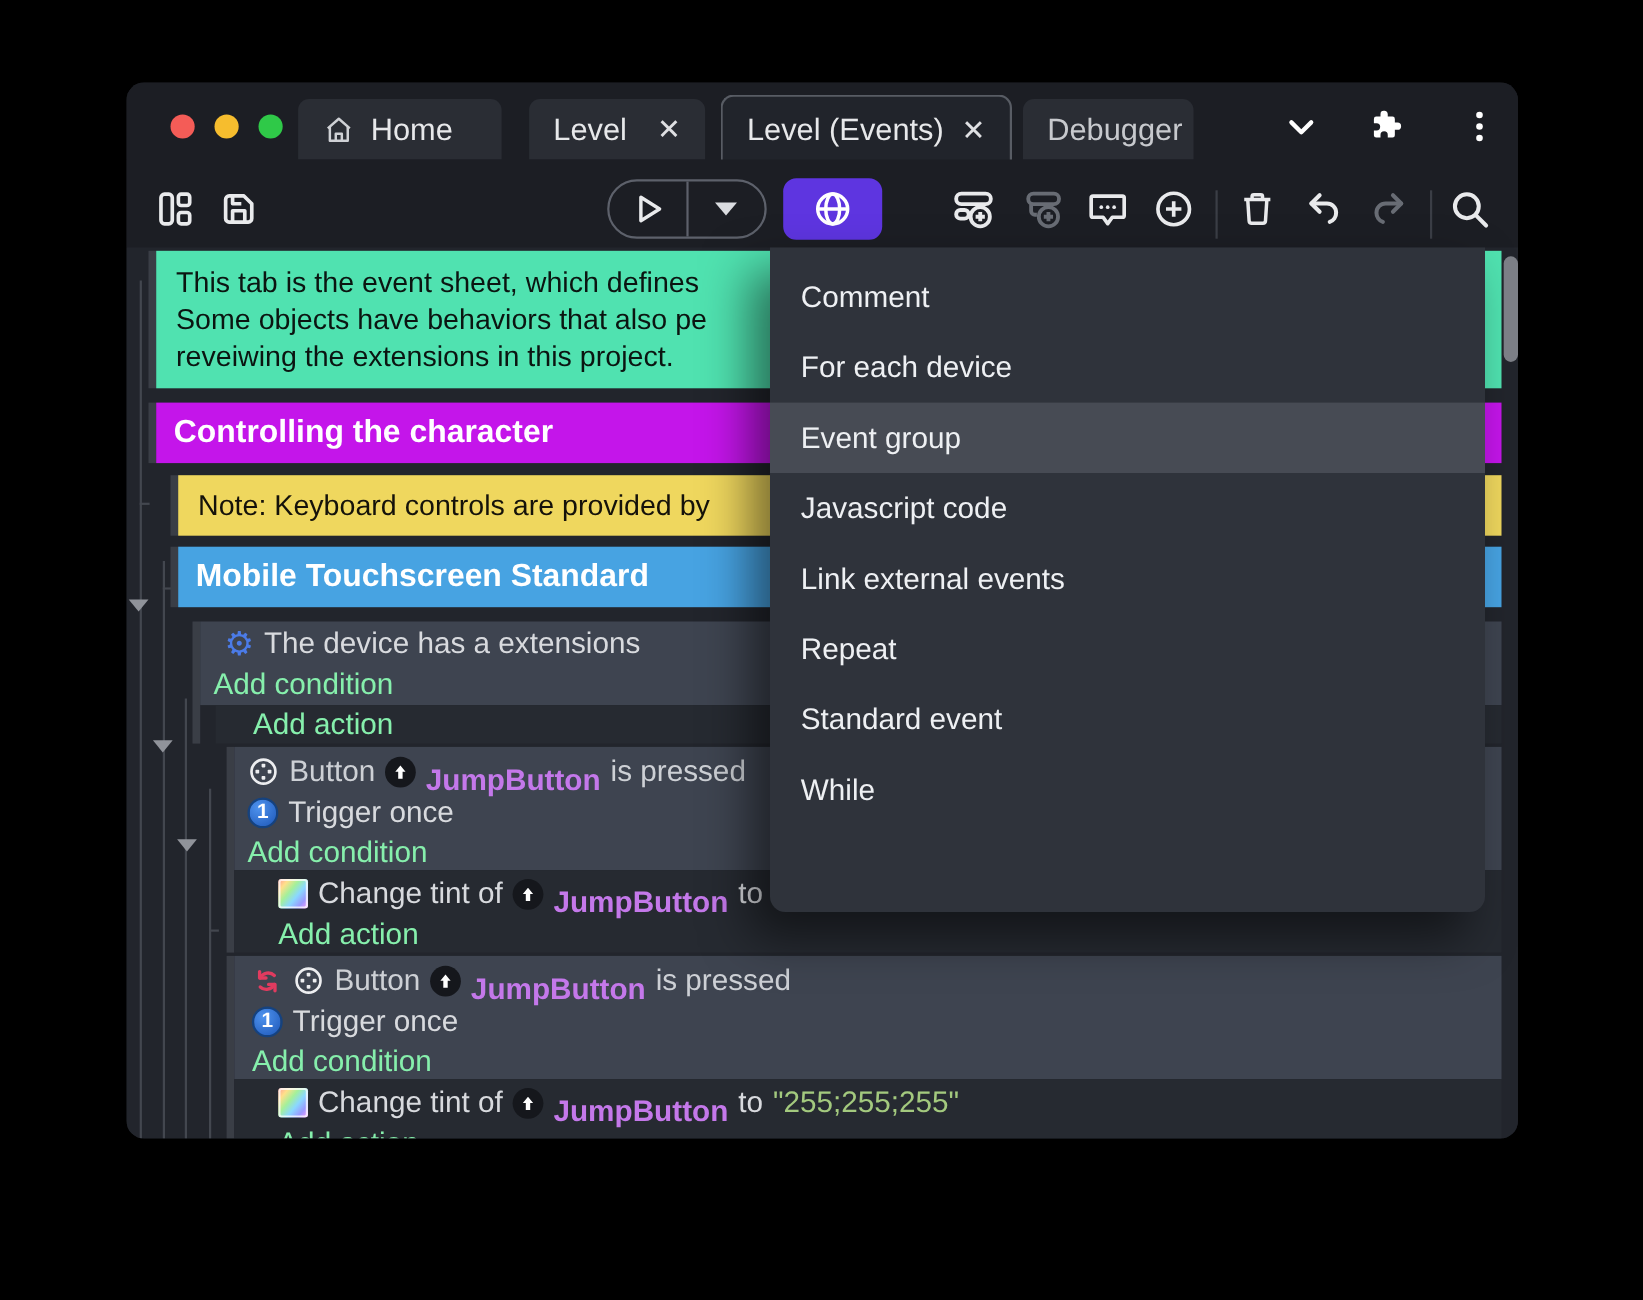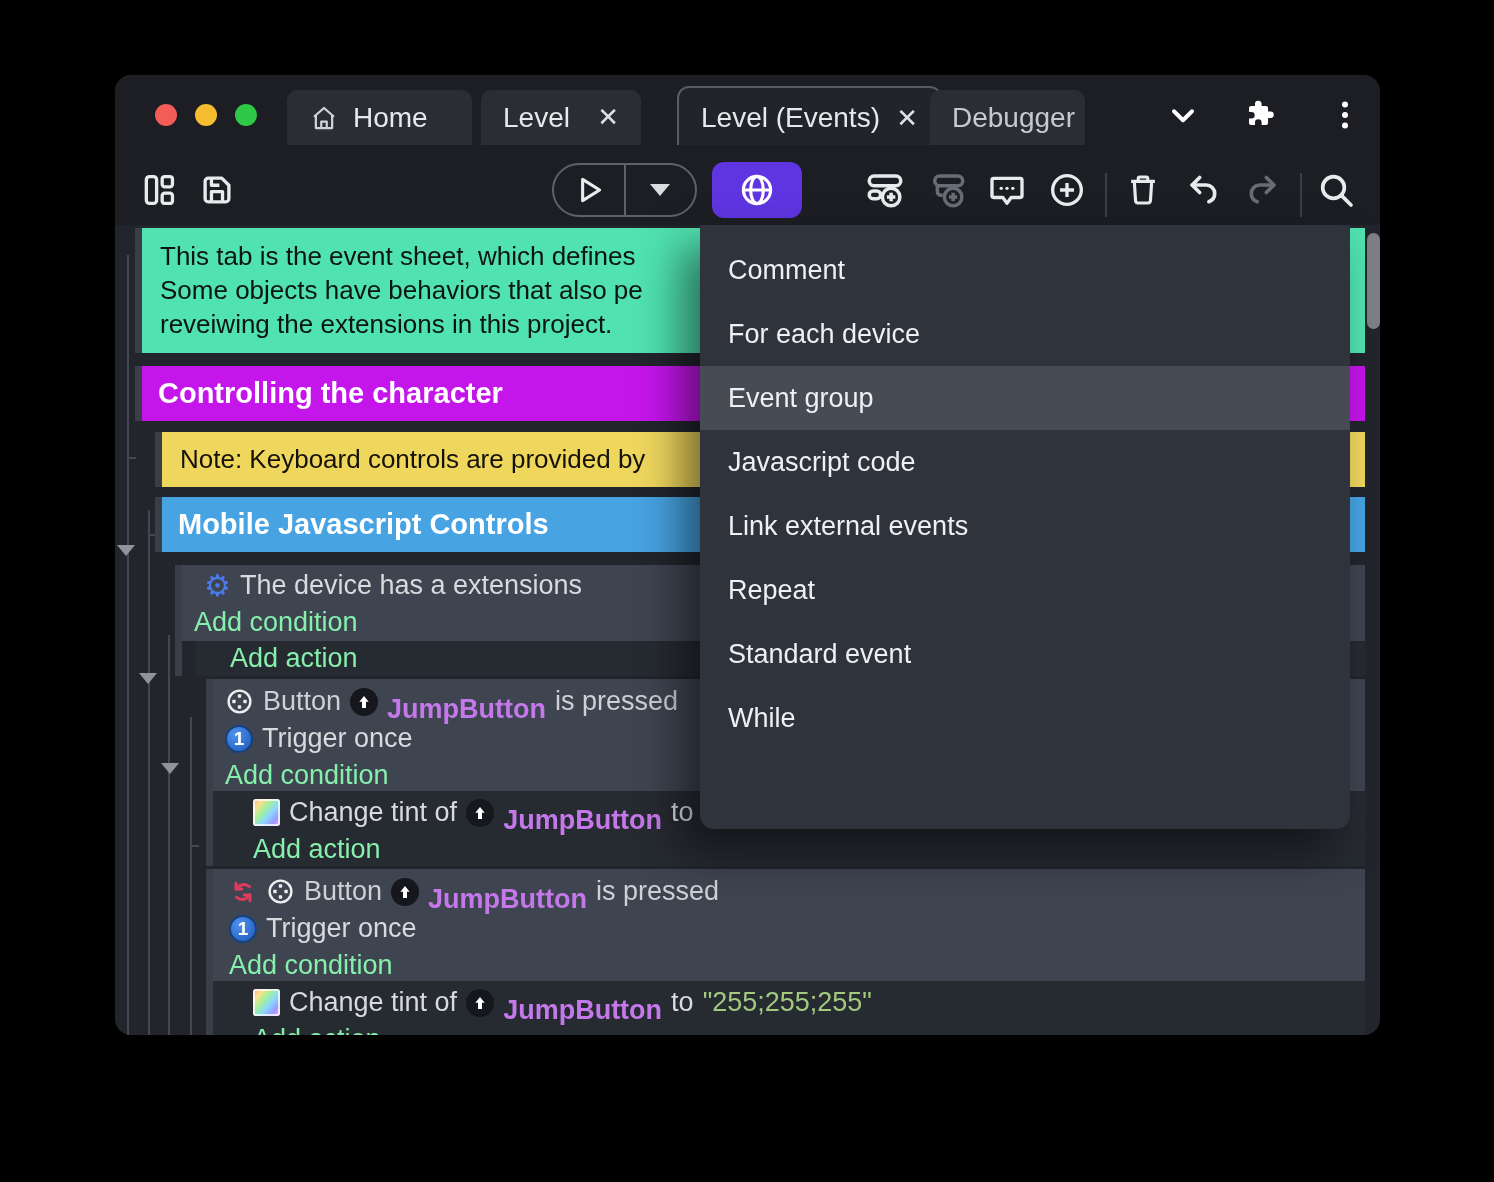--- a/index.html
+++ b/index.html
@@ -18,25 +18,25 @@
   .titlebar { position:absolute; left:0; top:0; width:100%; height:70px; background:#1c1e24; }
   .traffic { position:absolute; top:29px; width:22px; height:22px; border-radius:50%; }
   .t-red { left:40px; background:#f45c57; }
   .t-yellow { left:80px; background:#f6bd2e; }
   .t-green { left:120px; background:#2fc948; }
   .tab {
     position:absolute; top:15px; height:55px; background:#2a2d34;
     border-radius:10px 10px 0 0; display:flex; align-items:center; gap:14px;
     padding:0 22px; color:#e7e8ea; font-size:28px; cursor:default;
   }
-  .tab-home { left:172px; width:185px; }
+  .tab-home { left:156px; width:185px; }
   .tab-level { left:366px; width:160px; }
   .tab-active {
     left:540px; width:265px; top:11px; height:62px; background:#21242b;
-    border:2px solid #585c64; border-bottom:none; border-radius:12px 12px 0 0;margin-left:22px;
+    border:2px solid #585c64; border-bottom:none; border-radius:12px 12px 0 0;
   }
   .tab-debugger { left:815px; width:155px; color:#c7c9cd; }
   .tab .close { margin-left:auto; color:#dfe0e3; font-size:26px; }
   .tb-icon { position:absolute; top:22px; width:36px; height:36px; color:#e9eaec; }
   
   .toolbar { position:absolute; left:0; top:70px; width:100%; height:80px; background:#1c1e24; }
   .icon-btn { position:absolute; width:44px; height:44px; top:23px; display:flex; align-items:center; justify-content:center; color:#e9eaec; }
   .icon-dim { color:#686c74; }
   .play-group {
     position:absolute; left:437px; top:18px; width:145px; height:54px;
@@ -292,21 +292,21 @@
 
     <div class="blk blk-group" style="left:27px; top:141px; width:1223px; height:55px; background:#c415ea;">
       <span>Controlling the character</span>
     </div>
 
     <div class="blk blk-note" style="left:47px; top:207px; width:1203px; height:55px;">
       <span>Note: Keyboard controls are provided by</span>
     </div>
 
     <div class="blk blk-group" style="left:47px; top:272px; width:1203px; height:55px; background:#47a3e2;">
-      <span>Mobile Javascript Controls</span>
+      <span>Mobile Touchscreen Standard</span>
     </div>
 
     <div class="blk cond" style="left:67px; top:340px; width:1183px; height:76px; padding:2px 0 0 22px;">
       <div class="evrow">
         <span class="gear">⚙</span>
         <span class="evtext">The device has a extensions</span>
       </div>
       <div class="evrow">
         <span class="addlink" style="margin-left:-10px">Add condition</span>
       </div>

